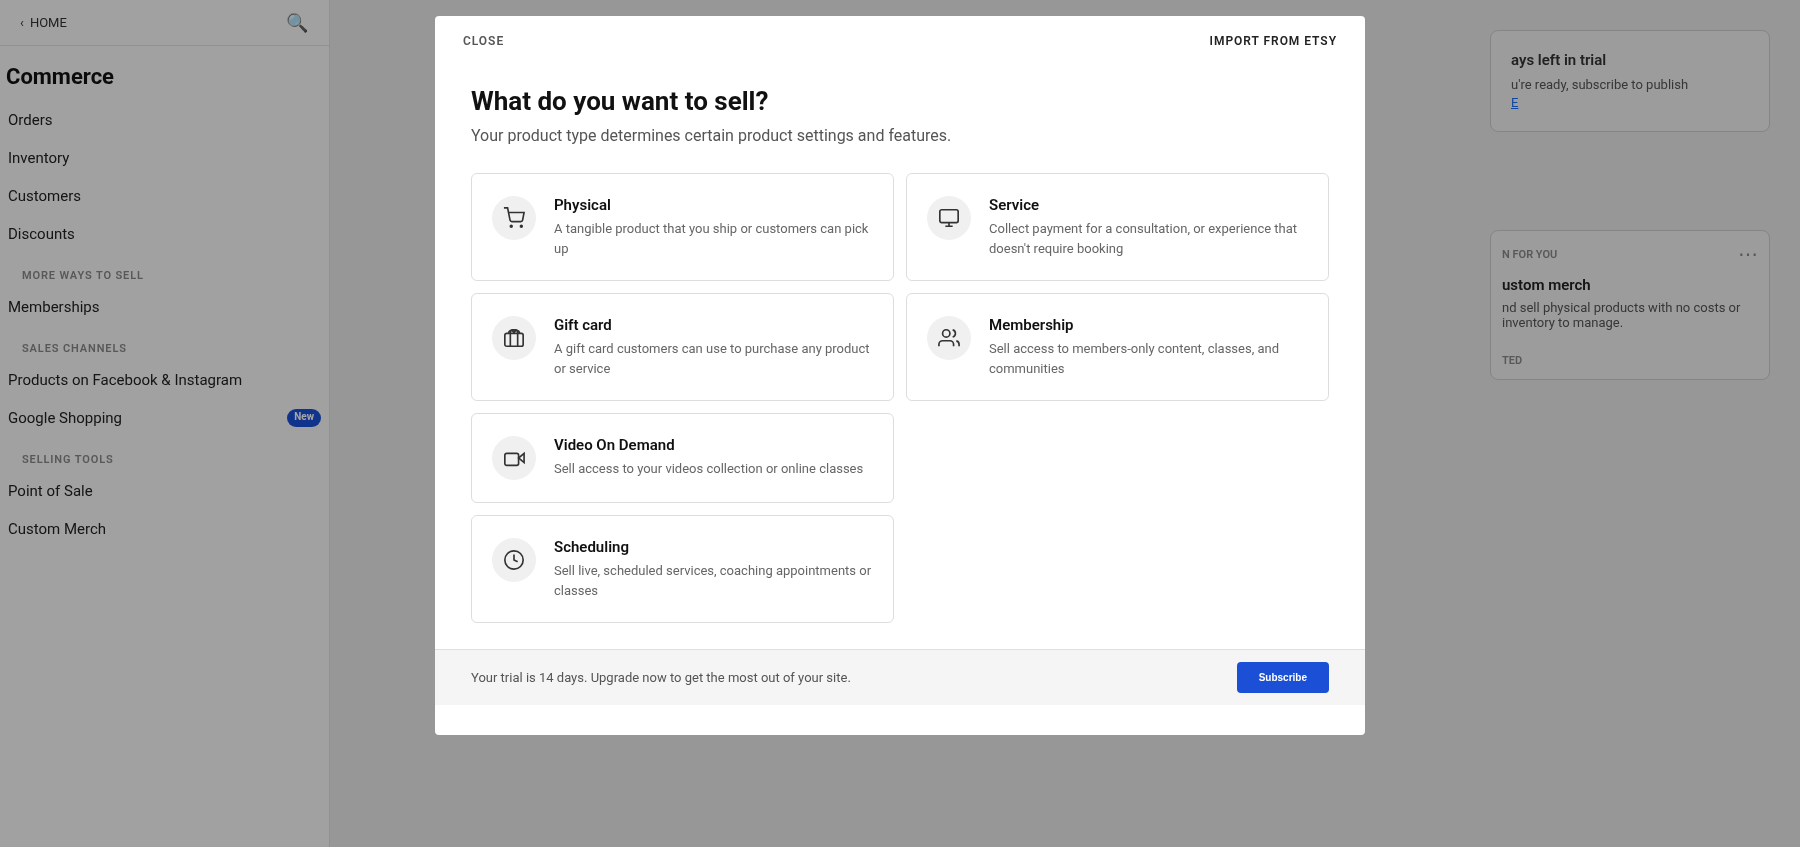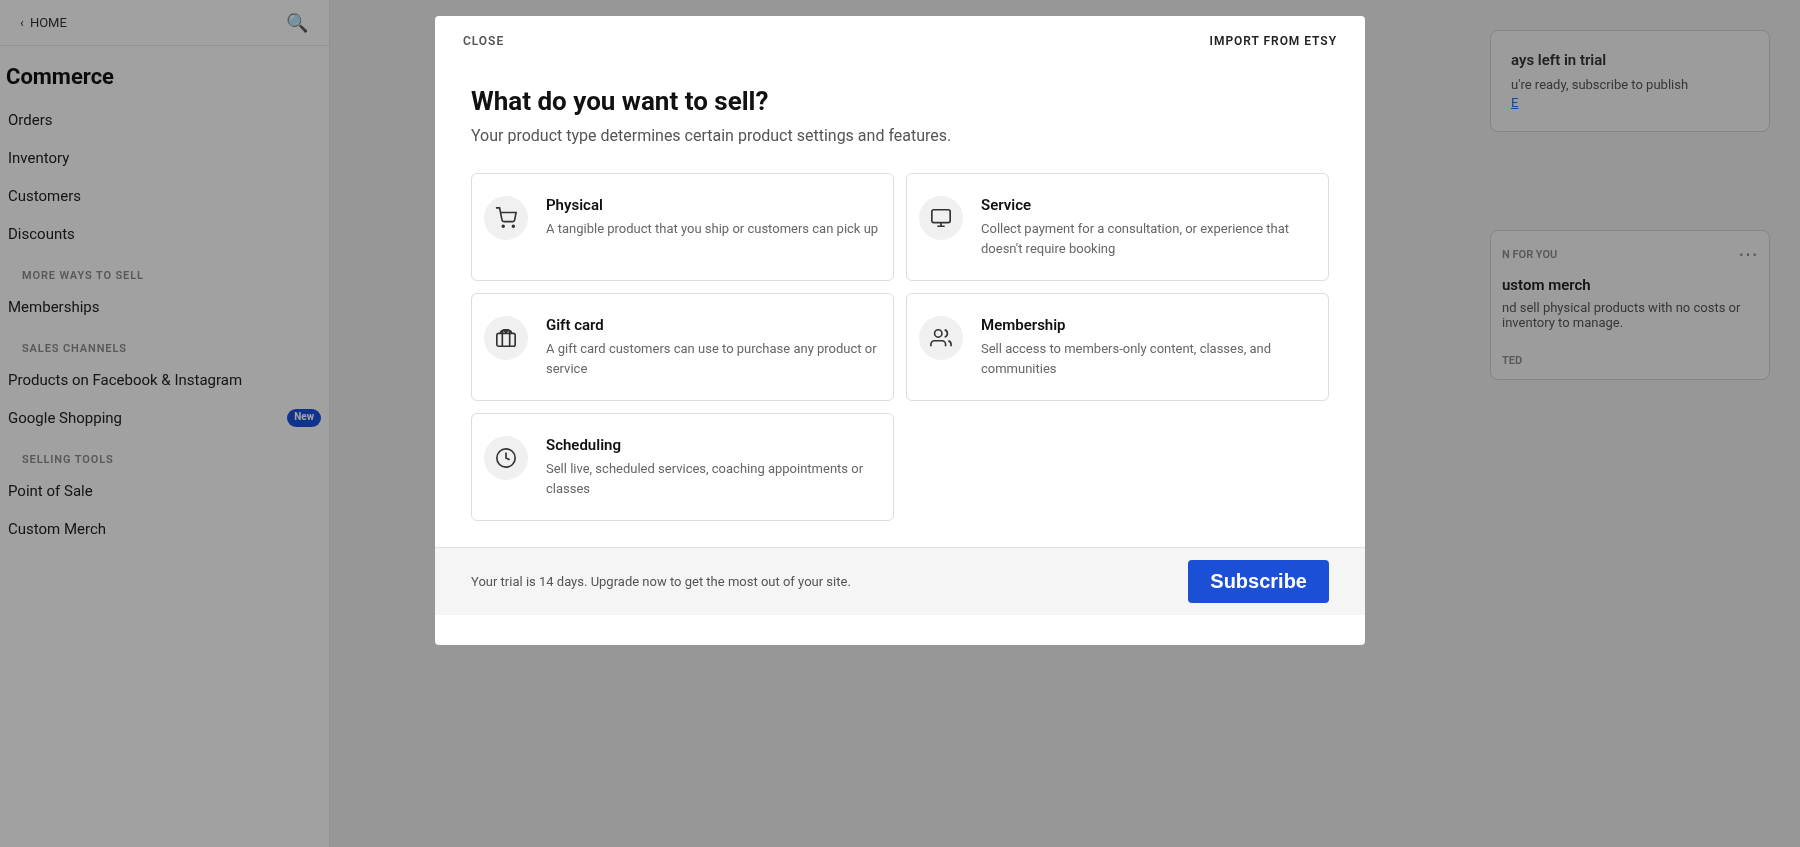--- a/index.html
+++ b/index.html
@@ -228,21 +228,21 @@
     
     .product-grid {
       display: grid;
       grid-template-columns: 1fr 1fr;
       gap: 12px;
     }
 
     .product-card {
       border: 1px solid #ddd;
       border-radius: 6px;
-      padding: 22px 12px;
+      padding: 22px 20px;
       display: flex;
       align-items: flex-start;
       gap: 18px;
       cursor: pointer;
       background: #fff;
       transition: border-color 0.15s;
     }
 
     .product-icon-wrap {
       width: 44px;
@@ -277,21 +277,21 @@
       color: #666;
       line-height: 1.5;
     }
 
     .bottom-bar-btn {
       background: #1a4fd6;
       color: #fff;
       border: none;
       border-radius: 4px;
       padding: 10px 22px;
-      font-size: 20px;
+      font-size: 10px;
       font-weight: 600;
       cursor: pointer;
     }
 
     .three-dots {
       font-size: 20px;
       color: #888;
       cursor: pointer;
     }
   </style>
@@ -417,20 +417,32 @@
               <path d="M23 21v-2a4 4 0 0 0-3-3.87"></path>
               <path d="M16 3.13a4 4 0 0 1 0 7.75"></path>
             </svg>
         </div>
         <div class="product-info">
           <div class="product-name">Membership</div>
           <div class="product-desc">Sell access to members-only content, classes, and communities</div>
         </div>
       </div>
 
+      <div class="product-card">
+        <div class="product-icon-wrap">
+          <svg viewBox="0 0 24 24">
+              <rect x="2" y="7" width="15" height="13" rx="2"></rect>
+              <polygon points="23 7 17 12 23 17 23 7"></polygon>
+            </svg>
+        </div>
+        <div class="product-info">
+          <div class="product-name">Video On Demand</div>
+          <div class="product-desc">Sell access to your videos collection or online classes</div>
+        </div>
+      </div>
 
       <div class="product-card" style="grid-column: 1;">
         <div class="product-icon-wrap">
           <svg viewBox="0 0 24 24">
               <circle cx="12" cy="12" r="10"></circle>
               <polyline points="12 6 12 12 16 14"></polyline>
             </svg>
         </div>
         <div class="product-info">
           <div class="product-name">Scheduling</div>

